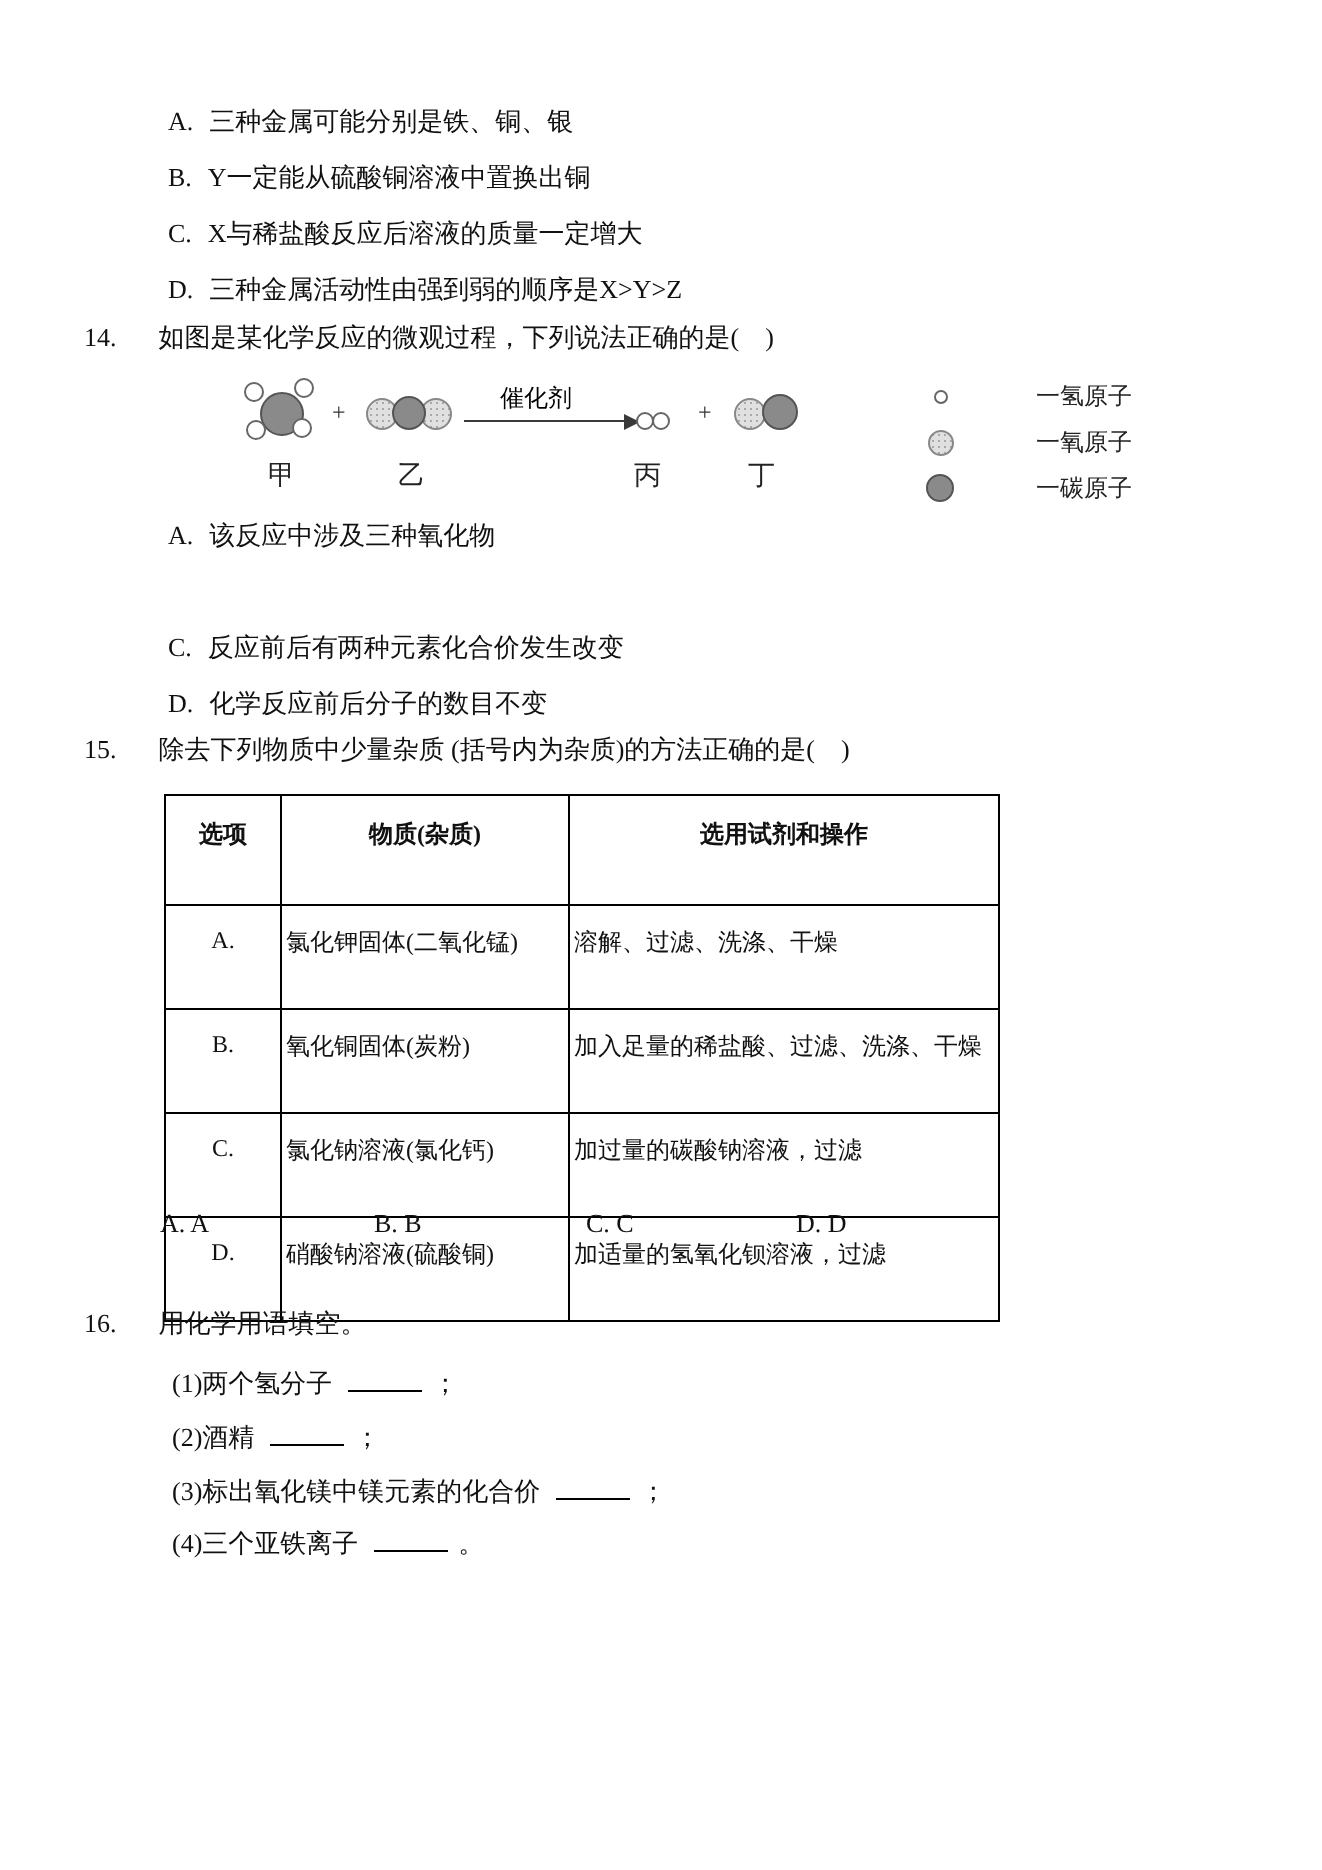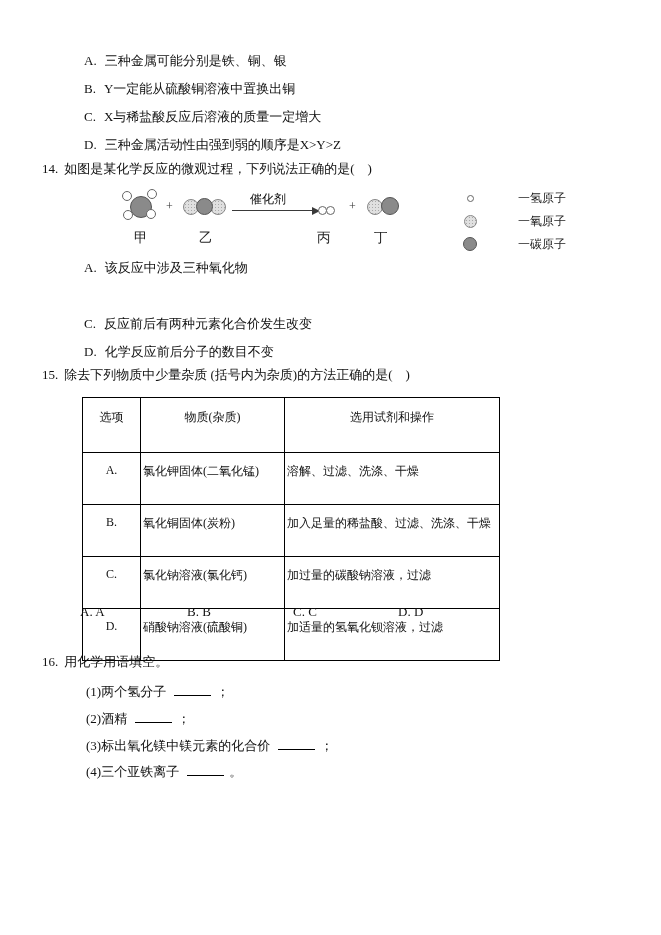--- a/index.html
+++ b/index.html
@@ -8,21 +8,21 @@
     width:661px; height:935px;
     background:#ffffff;
     font-family:"Liberation Serif","DejaVu Serif",serif;
     font-size:13px; color:#111;
     overflow:hidden;
   }
   .line { position:absolute; white-space:nowrap; line-height:16px; }
   .opt .lbl { display:inline-block; }
   .opt .txt { margin-left:8px; }
   .stem .num { display:inline-block; }
-  .stem .txt { margin-left:6px; }
+  .stem .txt { margin-left:21px; }
 
   
   .diagram { position:absolute; top:185px; left:115px; width:430px; height:62px; }
   .atom { position:absolute; border-radius:50%; box-sizing:border-box; }
   .atom.dark  { background:#8a8a8a; border:1px solid #555; z-index:2; }
   .atom.light { background-color:#e0e0e0;
                 background-image:radial-gradient(#a9a9a9 26%, rgba(0,0,0,0) 28%);
                 background-size:3px 3px;
                 border:1px solid #888; z-index:1; }
   .atom.white { background:#fff; border:1px solid #666; z-index:3; }
@@ -38,21 +38,21 @@
   
   .legend-row { position:absolute; display:flex; align-items:center; height:16px;gap:36px; }
   .legend-sym { width:16px; display:flex; justify-content:center; align-items:center; }
   .legend-sym .c { border-radius:50%; box-sizing:border-box; display:block; }
   .legend-txt { margin-left:4px; font-size:12px; color:#222; }
 
   
   .purify-table { position:absolute; top:397px; left:82px; border-collapse:collapse;
                   table-layout:fixed; width:417px; font-size:12px; color:#111; }
   .purify-table th, .purify-table td { border:1px solid #000; vertical-align:top; overflow:hidden; }
-  .purify-table th { font-weight:normal; text-align:center; height:42px; padding-top:11px; }
+  .purify-table th { font-weight:bold; text-align:center; height:42px; padding-top:11px; }
   .purify-table td { height:40px; padding-top:10px; }
   .purify-table td.c-opt { text-align:center; }
   .purify-table td.c-sub, .purify-table td.c-met { text-align:left; padding-left:2px; padding-right:2px; }
 
   .blank { display:inline-block; width:37px; height:13px; border-bottom:1px solid #000;
            margin:0 5px 0 8px; }
   .bold { font-weight:bold; }
 </style>
 </head>
 <body>

